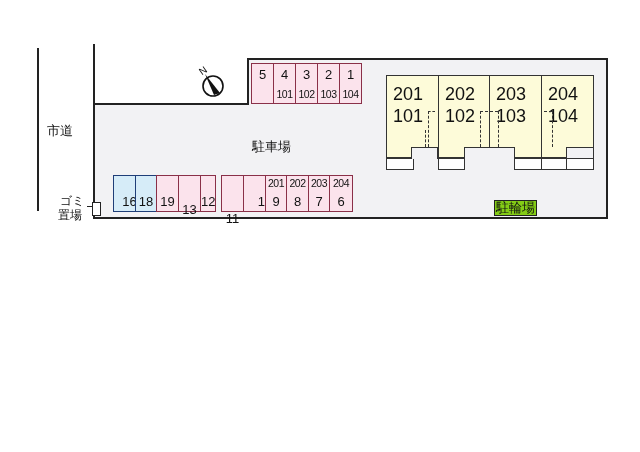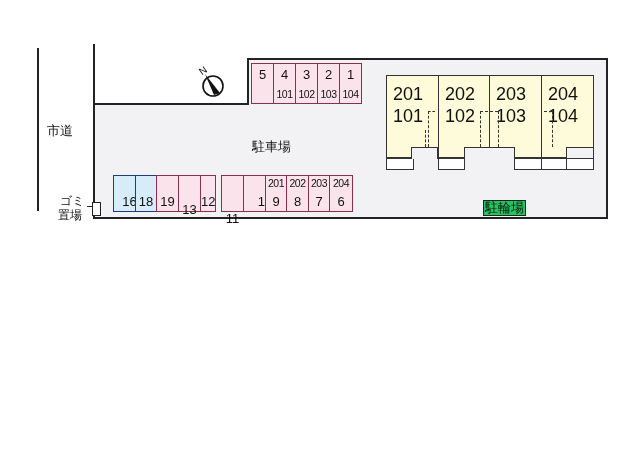--- a/index.html
+++ b/index.html
@@ -150,13 +150,13 @@
   <div class="dashh" style="left:428px;top:111px;width:7px;"></div>
   <div class="dash" style="left:428px;top:111px;height:36px;"></div>
   <div class="dash" style="left:425px;top:130px;height:17px;"></div>
   <div class="dashh" style="left:480px;top:111px;width:18px;"></div>
   <div class="dash" style="left:480px;top:111px;height:36px;"></div>
   <div class="dash" style="left:498px;top:111px;height:36px;"></div>
   <div class="dashh" style="left:544px;top:111px;width:8px;"></div>
   <div class="dash" style="left:552px;top:111px;height:36px;"></div>
 </div>
 
-<div class="label" style="left:483px;top:200px;border:1px solid #222;background:#22c55e;padding:0 1px;line-height:14px;">駐輪場</div>
+<div class="label" style="left:494px;top:200px;border:1px solid #222;background:#84cc16;padding:0 1px;line-height:14px;">駐輪場</div>
 
 </body></html>

